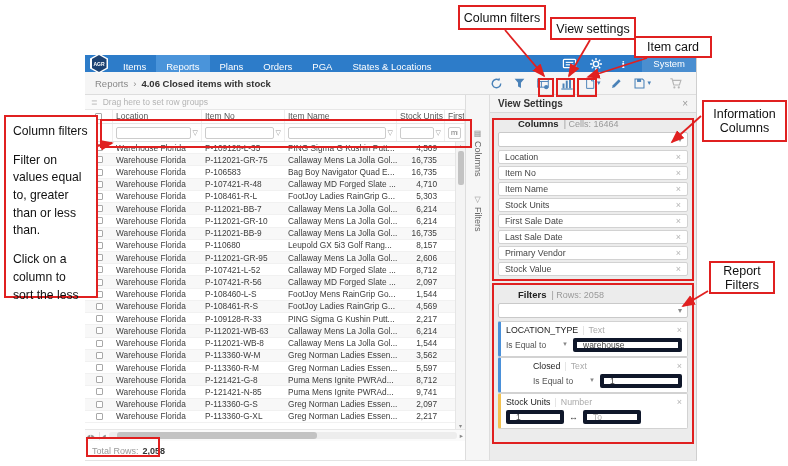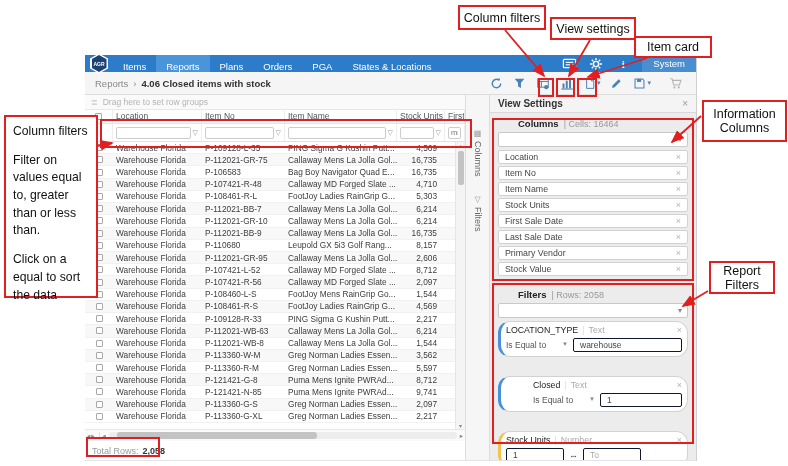--- a/index.html
+++ b/index.html
@@ -75,30 +75,30 @@
   .panel-head { height:18px; background:#f4f4f4; border-bottom:1px solid #d8d8d8; display:flex; align-items:center; padding:0 8px; flex:0 0 auto; }
   .panel-head .ttl { font-size:10px; font-weight:bold; color:#333; }
   .panel-head .x { margin-left:auto; color:#9a9a9a; font-size:10px; }
   .panel-body { flex:1; padding:5px 8px 0 8px; overflow:hidden; }
   .sect-head { font-size:9px; color:#999; margin-bottom:3px;margin-left:20px; }
   .sect-head b { color:#222; font-size:9.5px; }
   .dropsel { height:15px; background:#fff; border:1px solid #c9c9c9; border-radius:2px; display:flex; align-items:center; justify-content:flex-end; padding:0 5px; color:#888; font-size:8px; margin-bottom:3px; }
   .chip { height:14px; background:#fff; border:1px solid #d2d2d2; border-radius:2px; display:flex; align-items:center; padding:0 6px; font-size:8.8px; color:#444; margin-bottom:2px; }
   .chip .x { margin-left:auto; color:#b5b5b5; font-size:9px; }
   .fsect { margin-top:13px; }
-  .fcard { background:#fff; border:1px solid #d2d2d2; border-left:3px solid #4a90d9; border-radius:12px; padding:3px 5px 4px 5px; margin-bottom:19px; }
+  .fcard { background:#fff; border:1px solid #d2d2d2; border-left:3px solid #4a90d9; border-radius:2px; padding:3px 5px 4px 5px; margin-bottom:0; }
   .fr1 { display:flex; align-items:center; gap:4px; font-size:8.8px; }
   .fr1 .fname { color:#222; }
   .fr1 .fsep { color:#ddd; }
   .fr1 .ftype { color:#aaa; }
   .fr1 .x { margin-left:auto; color:#b5b5b5; font-size:9px; }
   .fr2 { display:flex; align-items:center; gap:5px; margin-top:3px; font-size:8.5px; color:#555; }
   .fop { display:flex; align-items:flex-start; gap:17px; width:62px; flex:0 0 auto; }
   .fop .caret { font-size:7px; color:#888; }
-  .fin { flex:1; height:14px; border:1px solid #0f172a; border-radius:2px; display:flex; align-items:center; padding:0 6px; color:#444; background:#fff; }
+  .fin { flex:1; height:14px; border:4px solid #0f172a; border-radius:2px; display:flex; align-items:center; padding:0 6px; color:#444; background:#fff; }
   .fin.ph { color:#aaa; }
   .fin.half { flex:0 0 58px; }
   .rarrow { color:#444; font-size:9px; }
 
   
   .ann-svg { position:absolute; left:0; top:0; width:788px; height:466px; pointer-events:none; z-index:60; }
   .ann-rect { position:absolute; border:2px solid #e02020; z-index:55; pointer-events:none; }
   .ann-box { position:absolute; border:2px solid #e02020; background:#fff; z-index:58; font-size:12.5px; color:#111; display:flex; align-items:center; justify-content:center; text-align:left; }
   .ann-note { flex-direction:column; align-items:flex-start; justify-content:flex-start; padding:6px 7px; font-size:12.2px; line-height:1.45; }
   .ann-note div { margin-bottom:11px; }
@@ -639,21 +639,21 @@
 </div>
 <div class="ann-box" style="left:550px; top:17px; width:86px; height:23px;">
   <span>View settings</span>
 </div>
 <div class="ann-box" style="left:634px; top:36px; width:78px; height:22px;">
   <span>Item card</span>
 </div>
 <div class="ann-box ann-note" style="left:4px; top:115px; width:94px; height:183px;">
   <div>Column filters</div>
   <div>Filter on values equal to, greater than or less than.</div>
-  <div>Click on a equal to sort the data</div>
+  <div>Click on a column to sort the less</div>
 </div>
 <div class="ann-box" style="left:702px; top:100px; width:85px; height:42px; text-align:center;">
   <span>Information Columns</span>
 </div>
 <div class="ann-box" style="left:709px; top:261px; width:66px; height:33px; text-align:center;">
   <span>Report Filters</span>
 </div>
 
 <div class="ann-rect" style="left:100px; top:119px; width:372px; height:29px;"></div>
 <div class="ann-rect" style="left:538px; top:78px; width:16px; height:19px;"></div>

